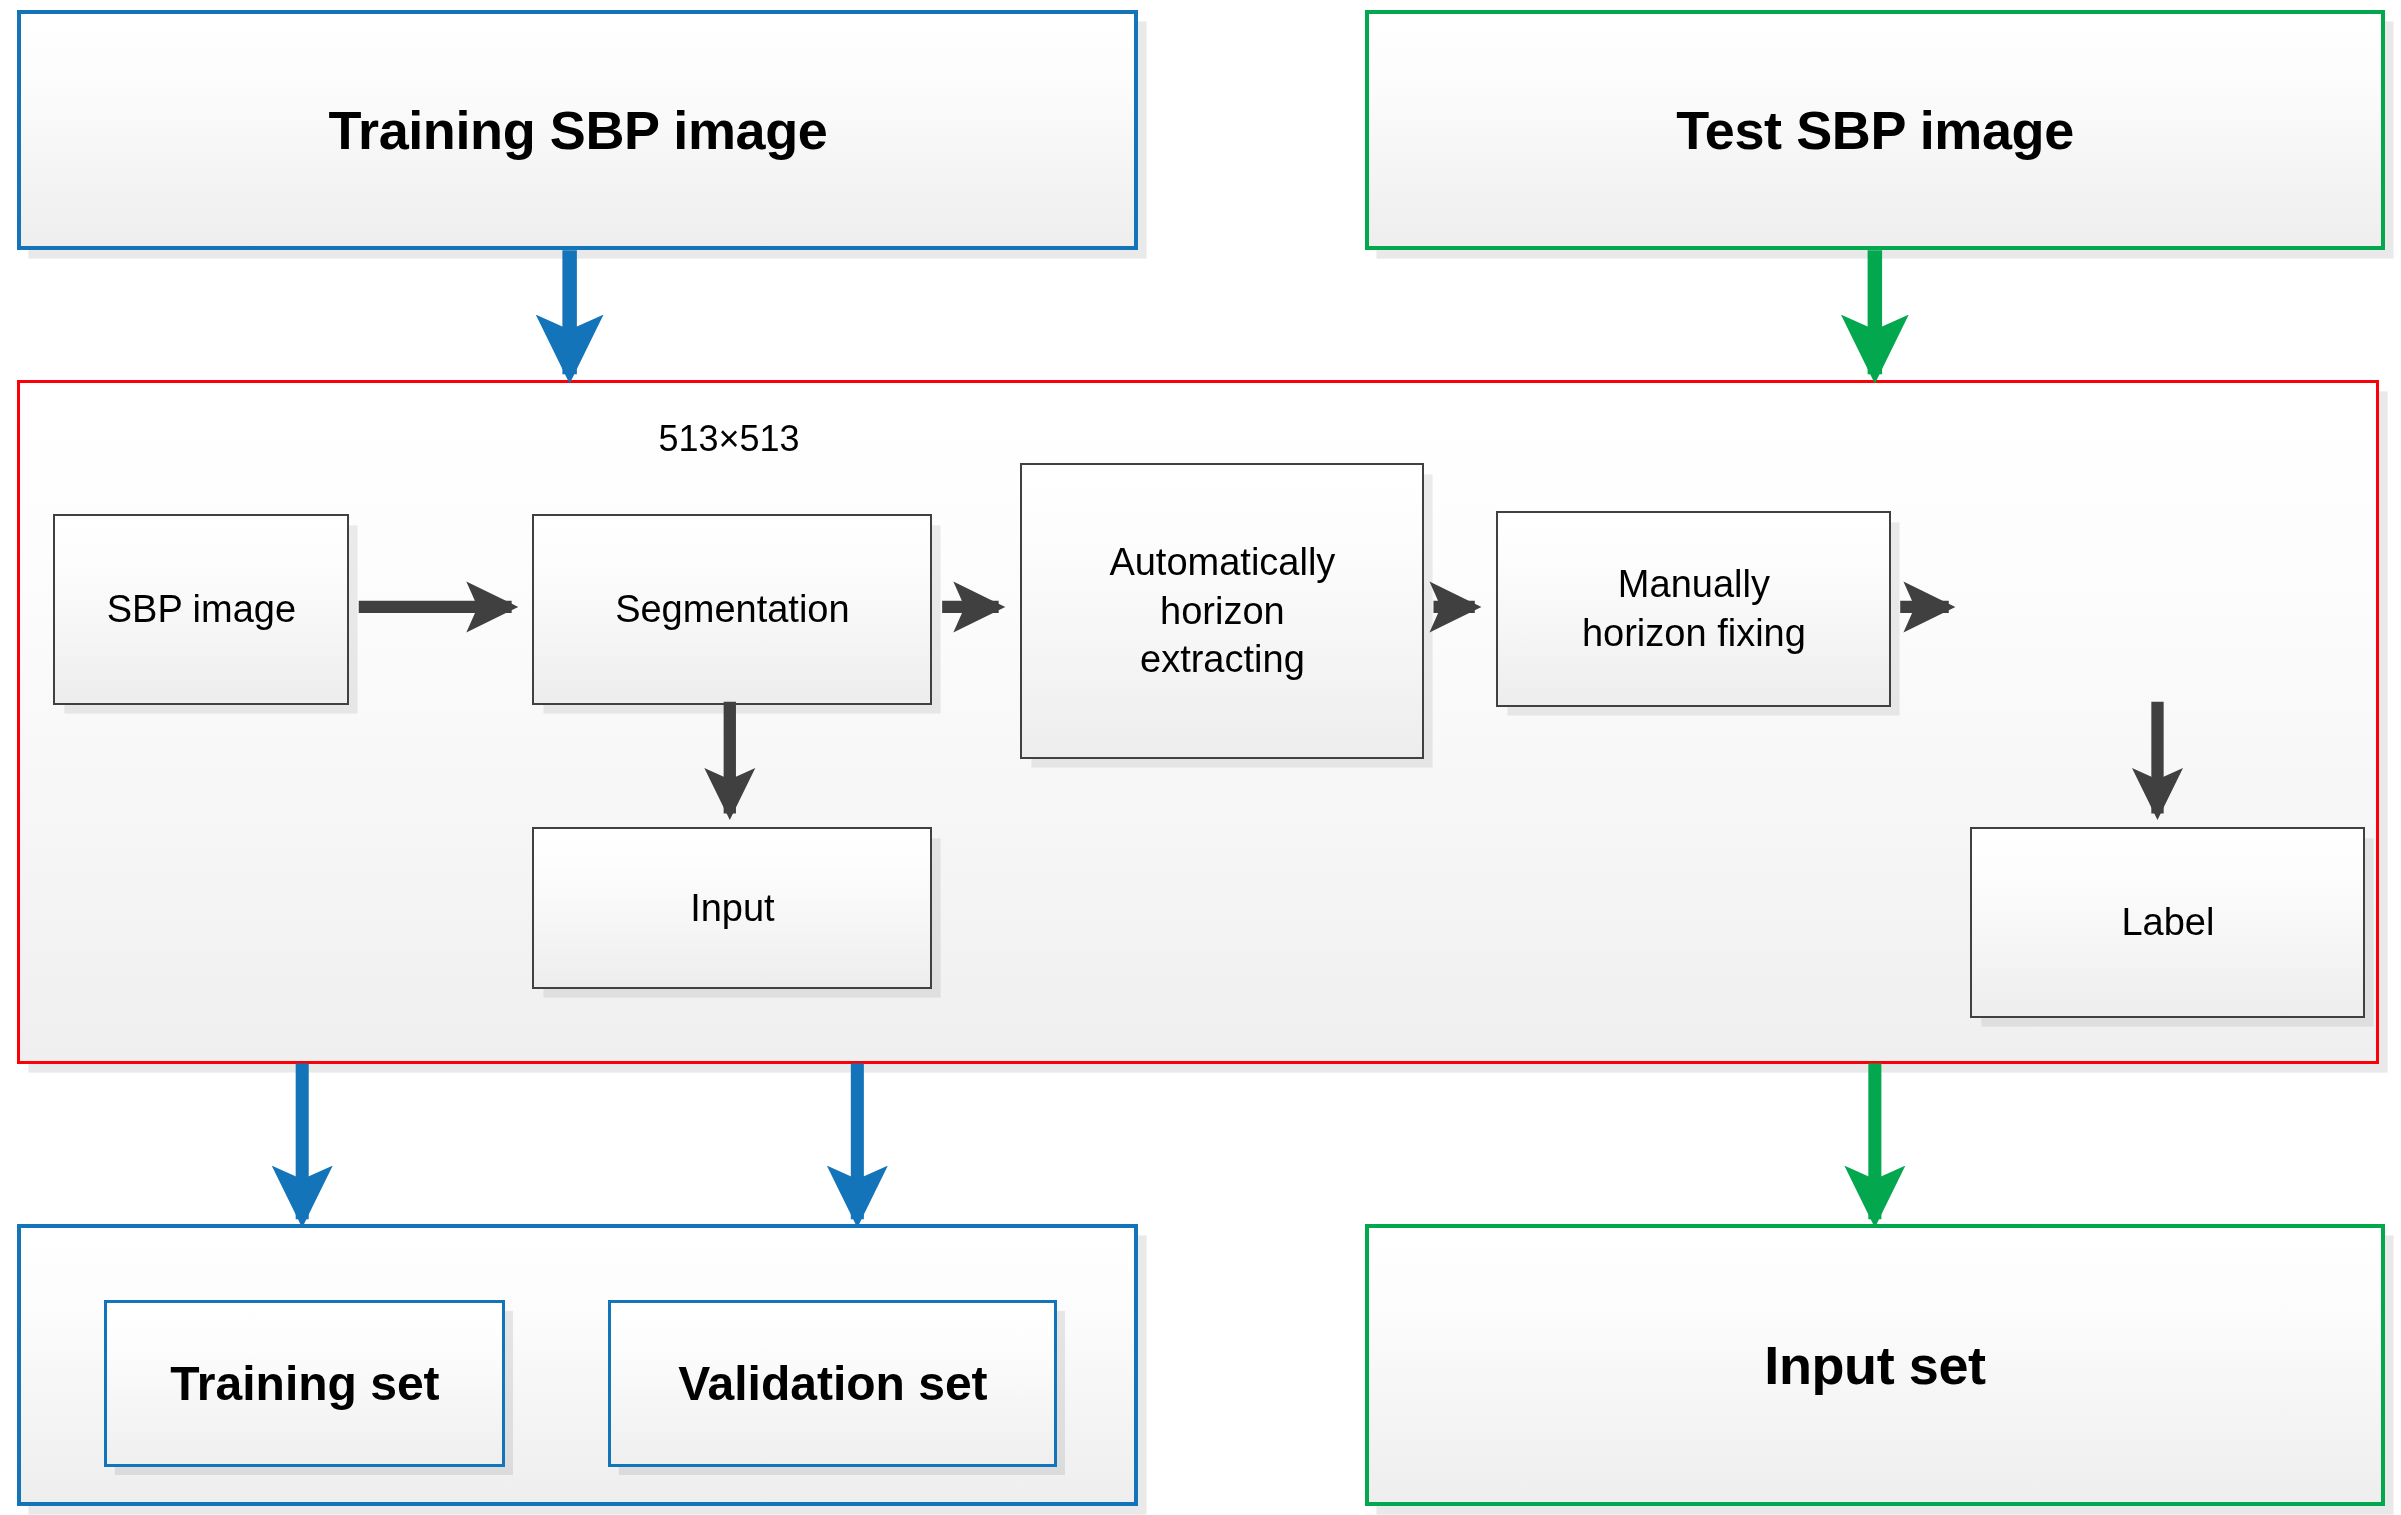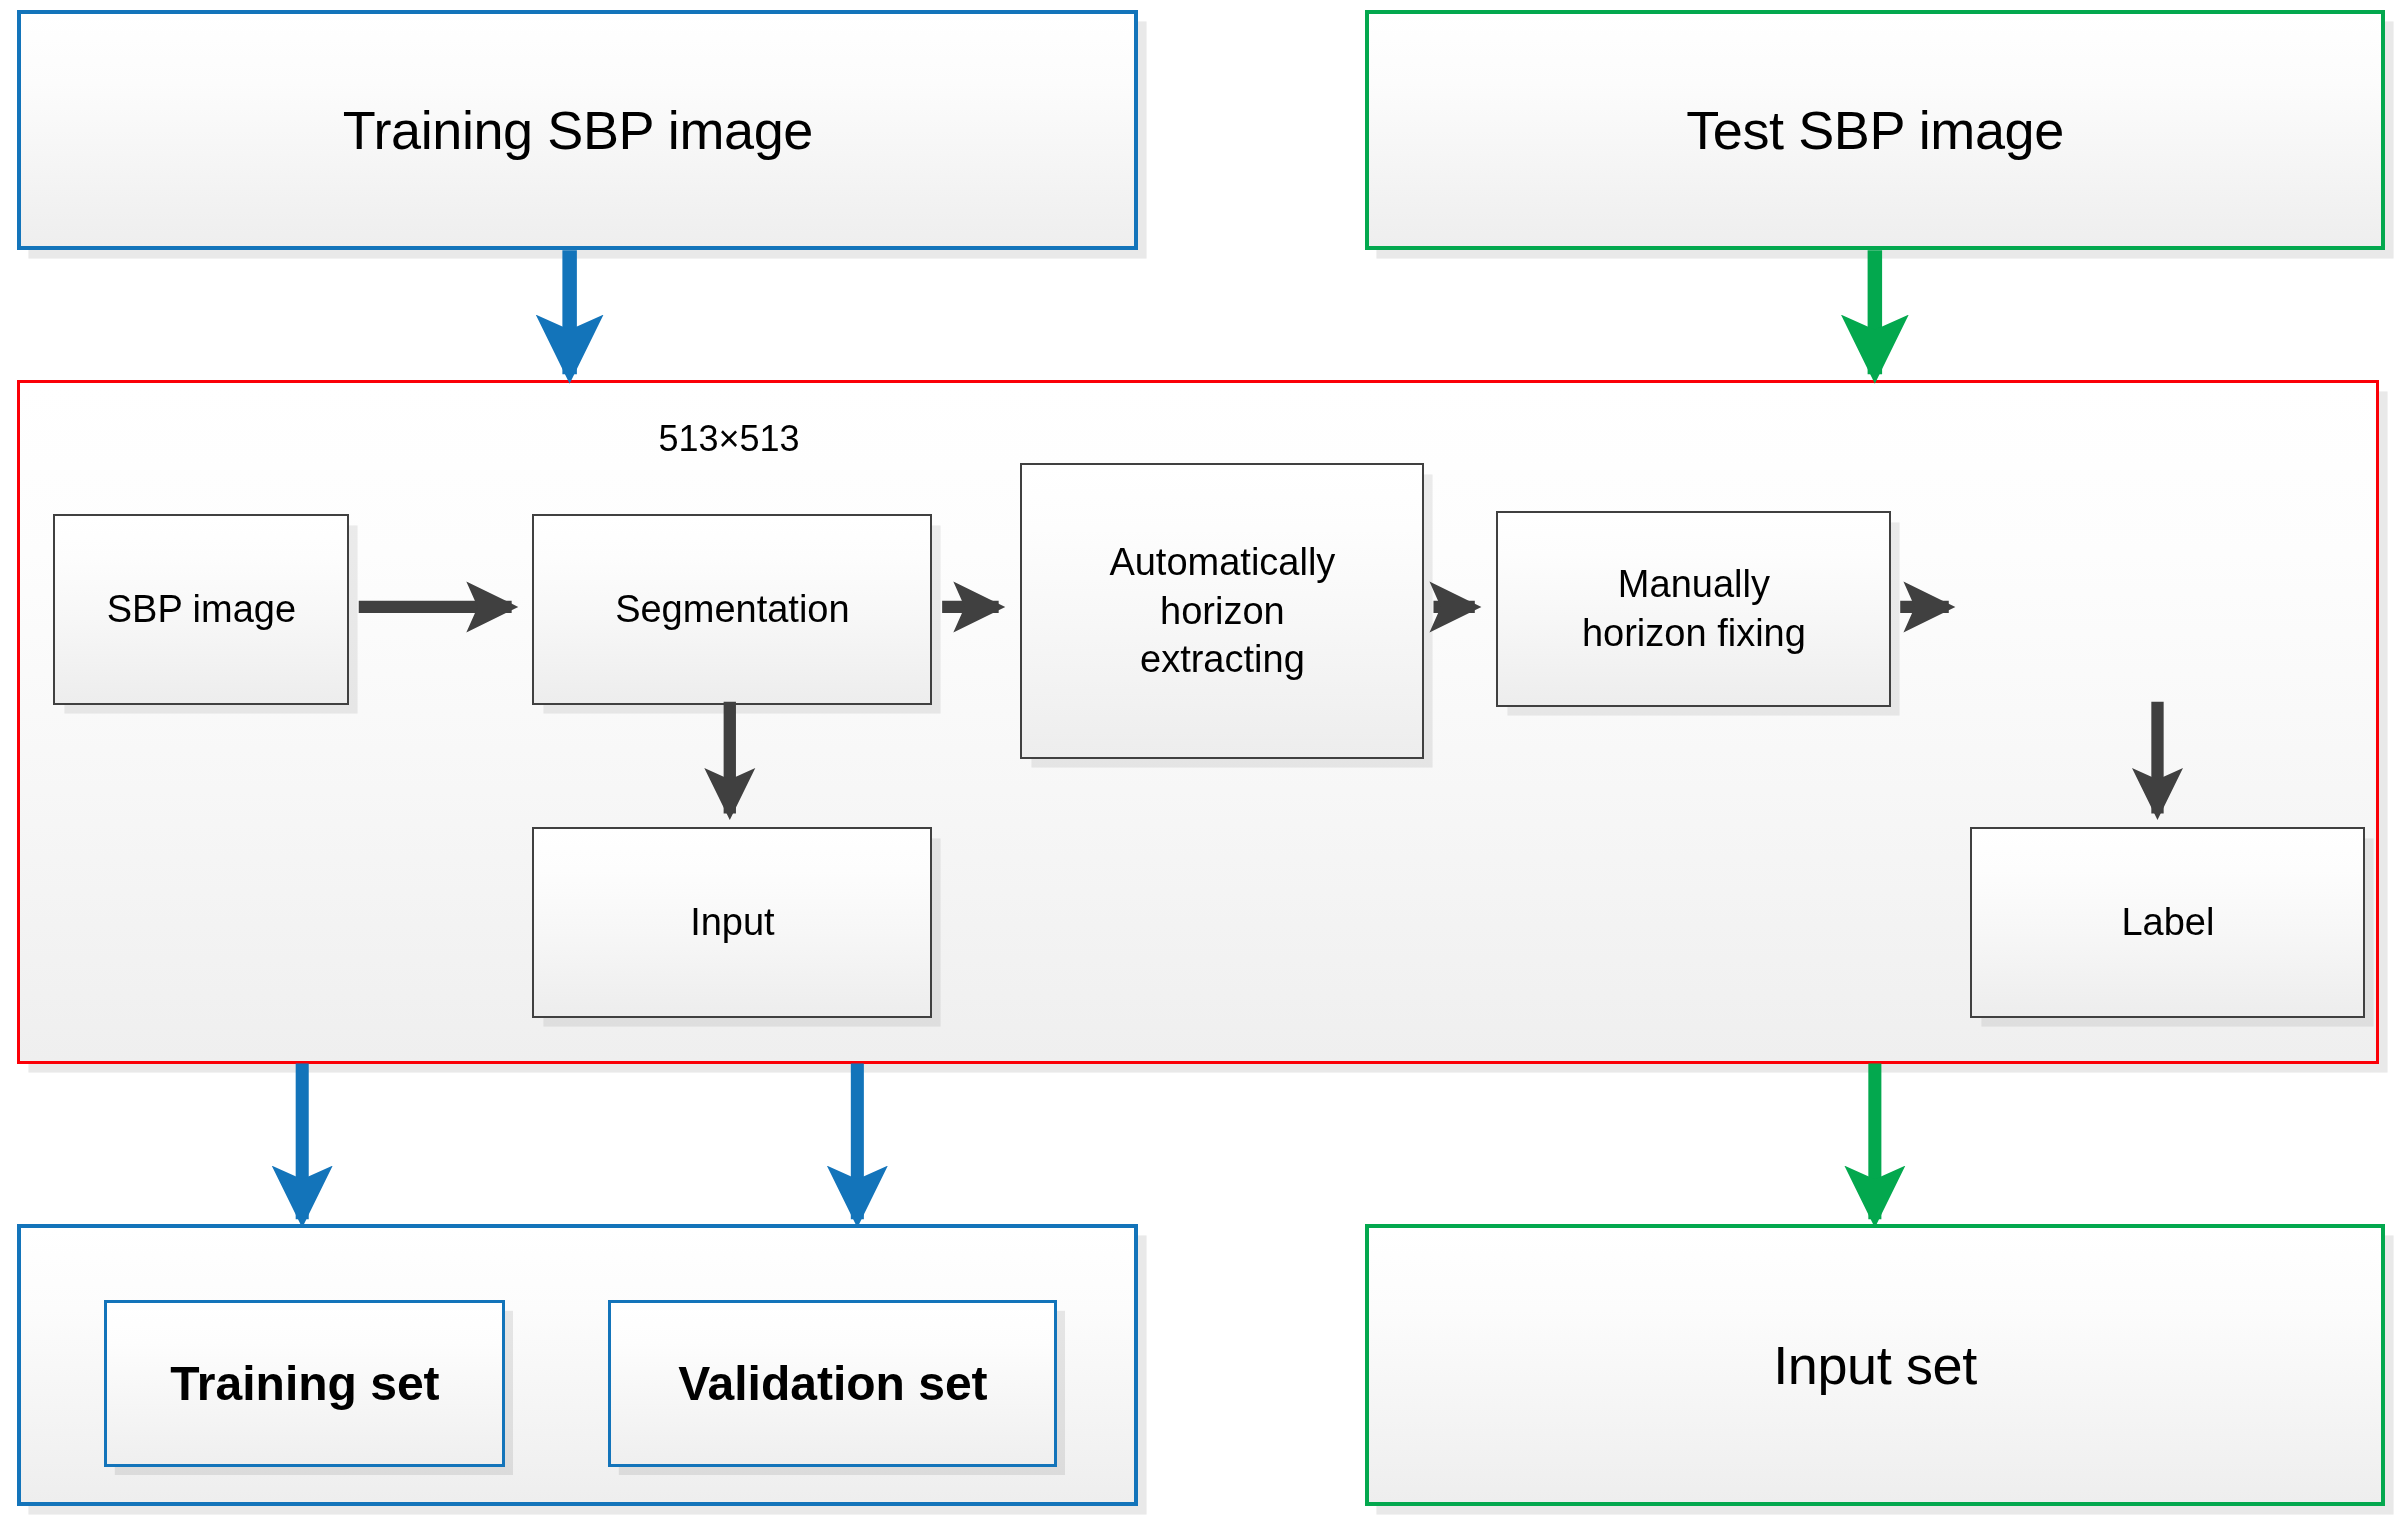--- a/index.html
+++ b/index.html
@@ -14,21 +14,21 @@
   
   .outer{
     background:linear-gradient(to bottom,#ffffff 0%,#fcfcfc 30%,#f4f4f4 70%,#eeeeee 100%);
     box-shadow:10px 10px 0 -1.4px rgba(0,0,0,0.085);
   }
   .outer-blue{border:4.3px solid #1374ba;}
   .outer-green{border:4.3px solid #03a84e;}
 
   .outer-title{
     position:absolute;left:0;right:0;top:50%;transform:translateY(-50%);
-    text-align:center;font-weight:normal;color:#000000;
+    text-align:center;font-weight:bold;color:#000000;
     font-size:54px;letter-spacing:-0.4px;line-height:1;
   }
 
   
   .pipeline{
     border:3.6px solid #fb0007;
     background:linear-gradient(to bottom,#ffffff 0%,#fdfdfd 25%,#f7f7f7 60%,#efefef 100%);
     box-shadow:10px 10px 0 -1.4px rgba(0,0,0,0.085);
   }
 
@@ -88,21 +88,21 @@
       <span>horizon</span>
       <span>extracting</span>
     </div>
 
     <div class="abs pbox" style="left:1476px;top:128px;width:395px;height:196px;flex-direction:column;">
       <span>Manually</span>
       <span>horizon fixing</span>
     </div>
 
 
-    <div class="abs pbox" style="left:512px;top:444px;width:400px;height:191px;">
+    <div class="abs pbox" style="left:512px;top:444px;width:400px;height:162px;">
       <span>Input</span>
     </div>
 
     <div class="abs pbox" style="left:1950px;top:444px;width:395px;height:191px;">
       <span>Label</span>
     </div>
 
   </div>
 
   <div class="abs outer outer-blue" style="left:17.4px;top:1224px;width:1121px;height:282px;">

